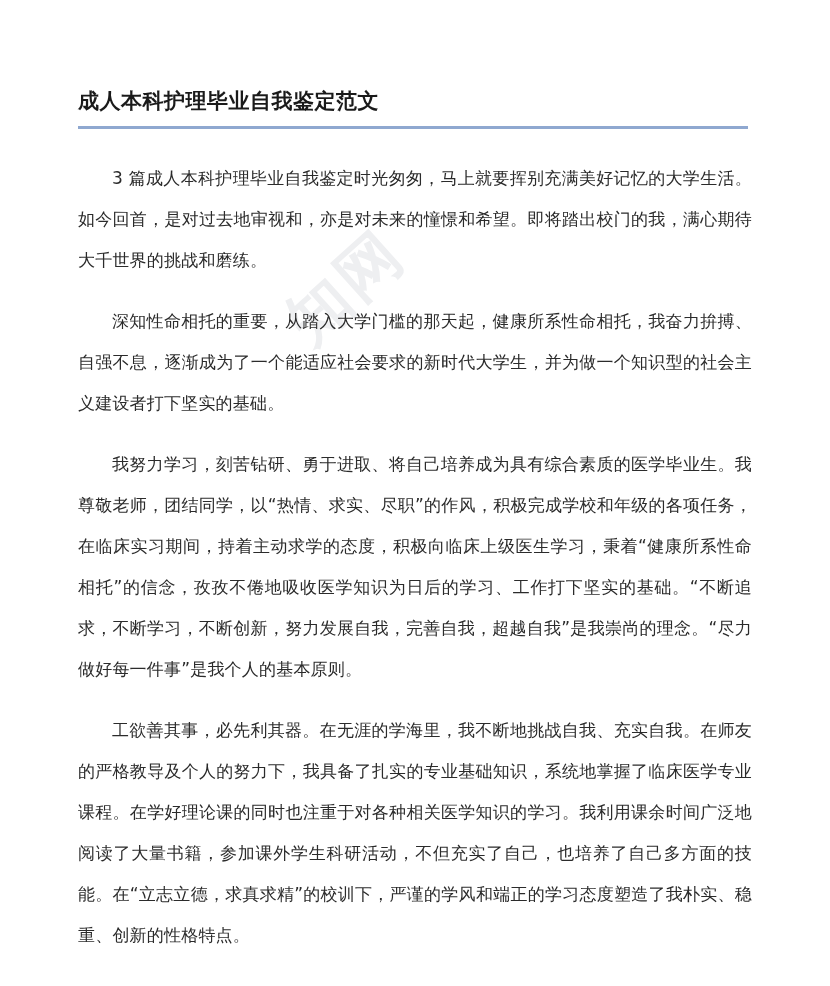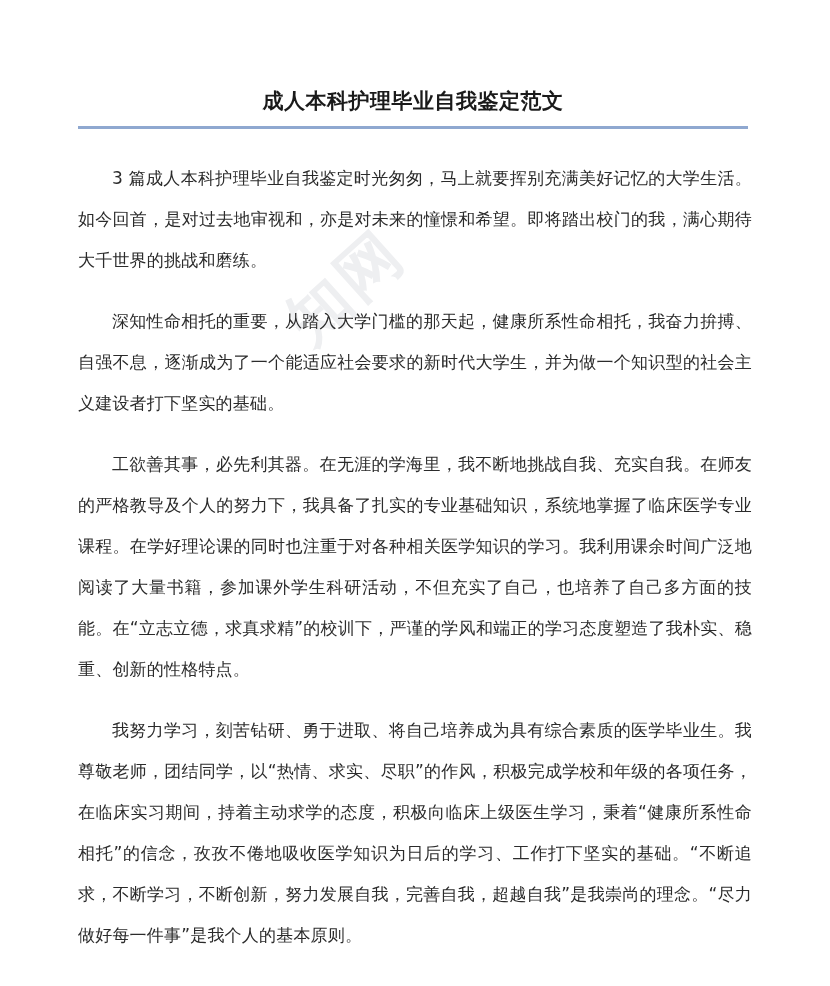--- a/index.html
+++ b/index.html
@@ -54,21 +54,21 @@
   .content {
     position: relative;
     z-index: 2;
   }
 
   .doc-title {
     position: absolute;
     left: 78px;
     top: 88px;
     width: 670px;
-    text-align: center;
+    text-align: left;
     font-size: 21px;
     font-weight: 700;
     color: #1a1a1a;
     letter-spacing: 0.5px;
     line-height: 1.3;
   }
 
   .title-rule {
     position: absolute;
     left: 78px;
@@ -111,19 +111,19 @@
 
   <div class="content">
 
     <div class="doc-title">成人本科护理毕业自我鉴定范文</div>
 
     <div class="title-rule"></div>
 
     <div class="body-text">
       <p class="para">3 篇成人本科护理毕业自我鉴定时光匆匆，马上就要挥别充满美好记忆的大学生活。如今回首，是对过去地审视和，亦是对未来的憧憬和希望。即将踏出校门的我，满心期待大千世界的挑战和磨练。</p>
       <p class="para">深知性命相托的重要，从踏入大学门槛的那天起，健康所系性命相托，我奋力拚搏、自强不息，逐渐成为了一个能适应社会要求的新时代大学生，并为做一个知识型的社会主义建设者打下坚实的基础。</p>
+      <p class="para">我努力学习，刻苦钻研、勇于进取、将自己培养成为具有综合素质的医学毕业生。我尊敬老师，团结同学，以“热情、求实、尽职”的作风，积极完成学校和年级的各项任务，在临床实习期间，持着主动求学的态度，积极向临床上级医生学习，秉着“健康所系性命相托”的信念，孜孜不倦地吸收医学知识为日后的学习、工作打下坚实的基础。“不断追求，不断学习，不断创新，努力发展自我，完善自我，超越自我”是我崇尚的理念。“尽力做好每一件事”是我个人的基本原则。</p>
       <p class="para">工欲善其事，必先利其器。在无涯的学海里，我不断地挑战自我、充实自我。在师友的严格教导及个人的努力下，我具备了扎实的专业基础知识，系统地掌握了临床医学专业课程。在学好理论课的同时也注重于对各种相关医学知识的学习。我利用课余时间广泛地阅读了大量书籍，参加课外学生科研活动，不但充实了自己，也培养了自己多方面的技能。在“立志立德，求真求精”的校训下，严谨的学风和端正的学习态度塑造了我朴实、稳重、创新的性格特点。</p>
-      <p class="para">我努力学习，刻苦钻研、勇于进取、将自己培养成为具有综合素质的医学毕业生。我尊敬老师，团结同学，以“热情、求实、尽职”的作风，积极完成学校和年级的各项任务，在临床实习期间，持着主动求学的态度，积极向临床上级医生学习，秉着“健康所系性命相托”的信念，孜孜不倦地吸收医学知识为日后的学习、工作打下坚实的基础。“不断追求，不断学习，不断创新，努力发展自我，完善自我，超越自我”是我崇尚的理念。“尽力做好每一件事”是我个人的基本原则。</p>
       <p class="para">我热爱医学事业，并立志献身于医学事业！我牢记着医学生的誓词：我自愿献身医学，热爱祖国，忠于人民，恪守医德，尊师守纪，刻苦钻研，孜孜不倦，精益求精，全面发展。我决</p>
     </div>
 
   </div>
 </div>
 
 </body></html>

